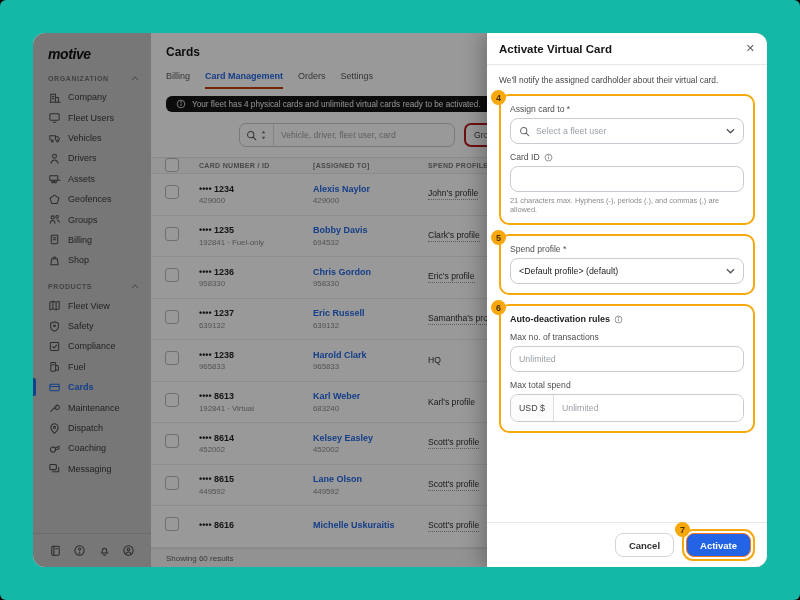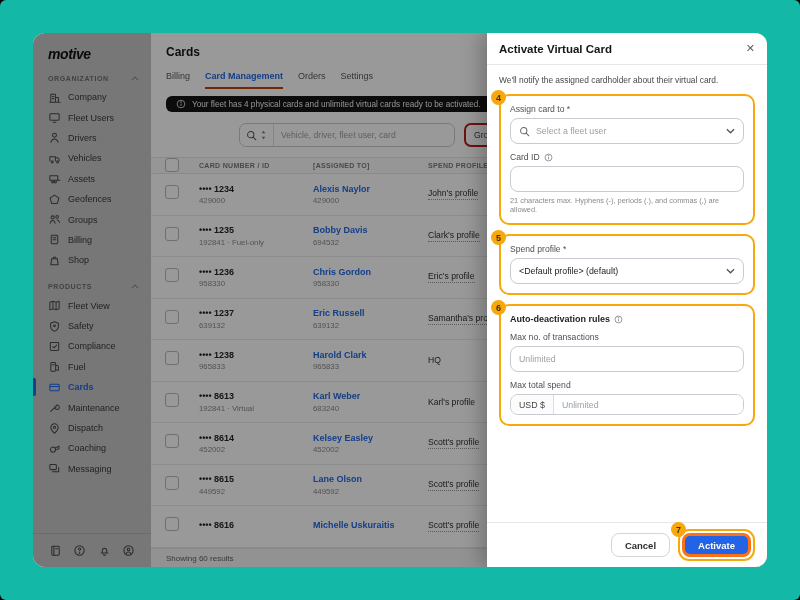--- a/index.html
+++ b/index.html
@@ -65,28 +65,28 @@
   .select{display:flex;align-items:center;gap:6px;height:26px;border:1px solid #C7CBD1;border-radius:8px;padding:0 8px;box-sizing:border-box;background:#fff;cursor:pointer;}
   .select svg.mag{width:11px;height:11px;stroke:#666;fill:none;stroke-width:1.3;stroke-linecap:round;}
   .select .ph{flex:1;font-size:8.8px;color:#9AA0A6;}
   .select .val{flex:1;font-size:8.8px;color:#222;}
   .select svg.chev{width:9px;height:6px;stroke:#555;fill:none;stroke-width:1.4;}
   .tinput{width:100%;height:26px;border:1px solid #C7CBD1;border-radius:8px;box-sizing:border-box;font-size:8.8px;color:#222;padding:0 8px;outline:none;font-family:"Liberation Sans",sans-serif;}
   .tinput::placeholder{color:#9AA0A6;}
   .help{font-size:7.4px;color:#8A8A8A;margin-top:4px;}
   .gap8{height:8px;}
   .auto-title{font-size:9px;font-weight:700;color:#1E1E1E;display:flex;align-items:center;gap:4px;margin-bottom:8px;}
-  .prefix-input{display:flex;height:21px;border:1px solid #C7CBD1;border-radius:8px;overflow:hidden;box-sizing:border-box;background:#fff;}
+  .prefix-input{display:flex;height:28px;border:1px solid #C7CBD1;border-radius:8px;overflow:hidden;box-sizing:border-box;background:#fff;}
   .prefix{display:flex;align-items:center;padding:0 8px;border-right:1px solid #DDDDDD;font-size:8.8px;color:#454545;background:#FCFCFC;}
   .prefix-input input{border:none;outline:none;flex:1;font-size:8.8px;padding:0 8px;color:#222;font-family:"Liberation Sans",sans-serif;}
   .prefix-input input::placeholder{color:#9AA0A6;}
   .p-foot{flex:0 0 44px;border-top:1px solid #E7E7E7;display:flex;align-items:center;justify-content:flex-end;gap:8px;padding:0 12px;position:relative;}
   .btn{height:24px;border-radius:8px;font-size:9.5px;font-weight:700;display:flex;align-items:center;padding:0 13px;box-sizing:border-box;cursor:pointer;}
   .btn.ghost{background:#fff;border:1px solid #D5D5D5;color:#2F2F2F;}
-  .btn.primary{background:#2264E5;border:3px solid #f97316;color:#fff;}
+  .btn.primary{background:#2264E5;border:1px solid #f97316;color:#fff;}
   .act-ring{position:relative;border:2.5px solid #F7A80D;border-radius:11px;padding:2px;}
   .inf svg{width:9px;height:9px;stroke:#777;fill:none;stroke-width:1;}
   svg{display:block;}
 </style>
 </head>
 <body>
 
 <div class="canvas">
   <div class="window">
 
@@ -116,35 +116,35 @@
             <svg viewBox="0 0 14 14">
               <rect x="2" y="3" width="10" height="7" rx="1"></rect>
               <path d="M5.5 12h3"></path>
             </svg>
           </span>
         <span>Fleet Users</span>
       </div>
       <div class="s-item">
         <span class="ic">
             <svg viewBox="0 0 14 14">
-              <circle cx="7" cy="4.6" r="2.1"></circle>
-              <path d="M3.2 12c.5-2.2 2-3.4 3.8-3.4s3.3 1.2 3.8 3.4"></path>
-            </svg>
-          </span>
-        <span>Drivers</span>
-      </div>
-      <div class="s-item">
-        <span class="ic">
-            <svg viewBox="0 0 14 14">
               <path d="M2 9.5V5h6v4.5M8 6.2h2.6l1.4 1.6v1.7"></path>
               <circle cx="4.5" cy="10.6" r="1.1"></circle>
               <circle cx="10.3" cy="10.6" r="1.1"></circle>
             </svg>
           </span>
         <span>Vehicles</span>
+      </div>
+      <div class="s-item">
+        <span class="ic">
+            <svg viewBox="0 0 14 14">
+              <circle cx="7" cy="4.6" r="2.1"></circle>
+              <path d="M3.2 12c.5-2.2 2-3.4 3.8-3.4s3.3 1.2 3.8 3.4"></path>
+            </svg>
+          </span>
+        <span>Drivers</span>
       </div>
       <div class="s-item">
         <span class="ic">
             <svg viewBox="0 0 14 14">
               <rect x="2" y="4" width="8.5" height="5"></rect>
               <circle cx="5" cy="10.6" r="1.1"></circle>
               <circle cx="8" cy="10.6" r="1.1"></circle>
               <path d="M10.5 9h2.2"></path>
             </svg>
           </span>

